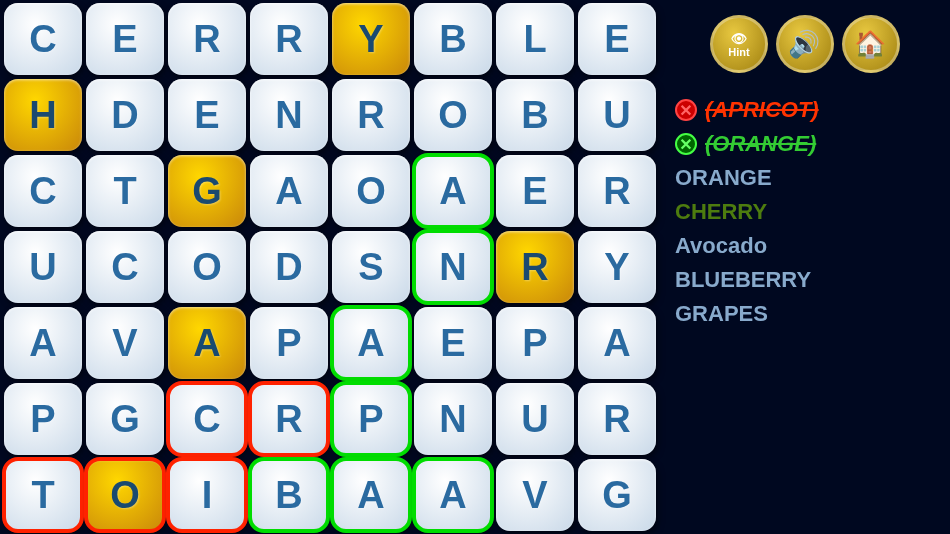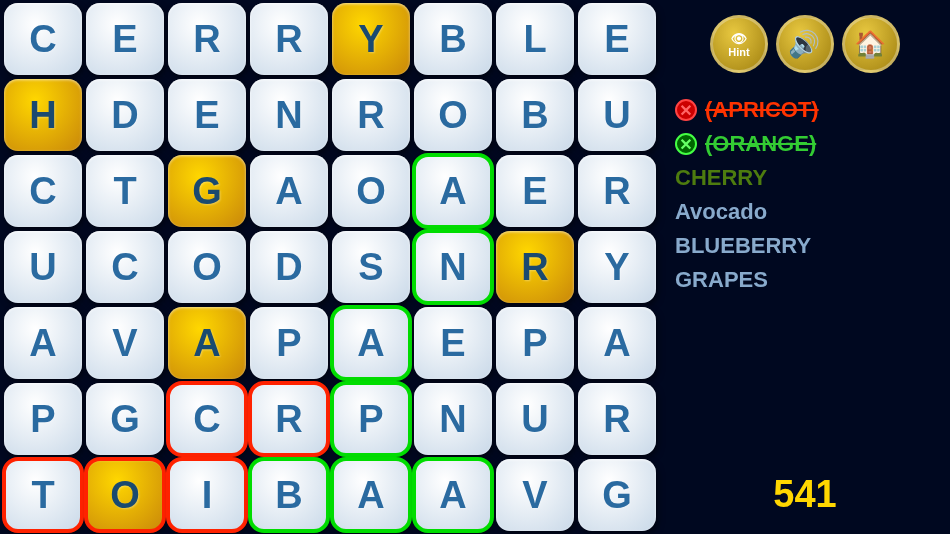--- a/index.html
+++ b/index.html
@@ -135,20 +135,21 @@
     }
 
     .word-text {
       font-size: 22px;
       font-weight: bold;
     }
 
     .word-found {
       color: #ff3300;
       text-decoration: line-through;
+      font-style: italic;
     }
 
     .word-normal {
       color: #88aacc;
     }
 
     .word-highlight {
       color: #4d7c0f;
     }
 
@@ -276,28 +277,30 @@
 
     <div class="word-item">
           <div class="cross-icon cross-red">✕</div>
           <span class="word-text word-found">(APRICOT)</span>
         </div>
         <div class="word-item">
           <div class="cross-icon cross-green">✕</div>
           <span class="word-text word-found" style="color: rgb(51, 204, 51);">(ORANGE)</span>
         </div>
         <div class="word-item">
+          <span class="word-text word-normal">ORANGE</span>
+        </div>
+        <div class="word-item">
           <span class="word-text word-highlight">CHERRY</span>
         </div>
         <div class="word-item">
           <span class="word-text word-normal">Avocado</span>
         </div>
         <div class="word-item">
           <span class="word-text word-normal">BLUEBERRY</span>
         </div>
         <div class="word-item">
           <span class="word-text word-normal">GRAPES</span>
         </div>
       </div>
 
-    <div class="score">541</div>
   </div>
 </div>
 
 </body></html>

